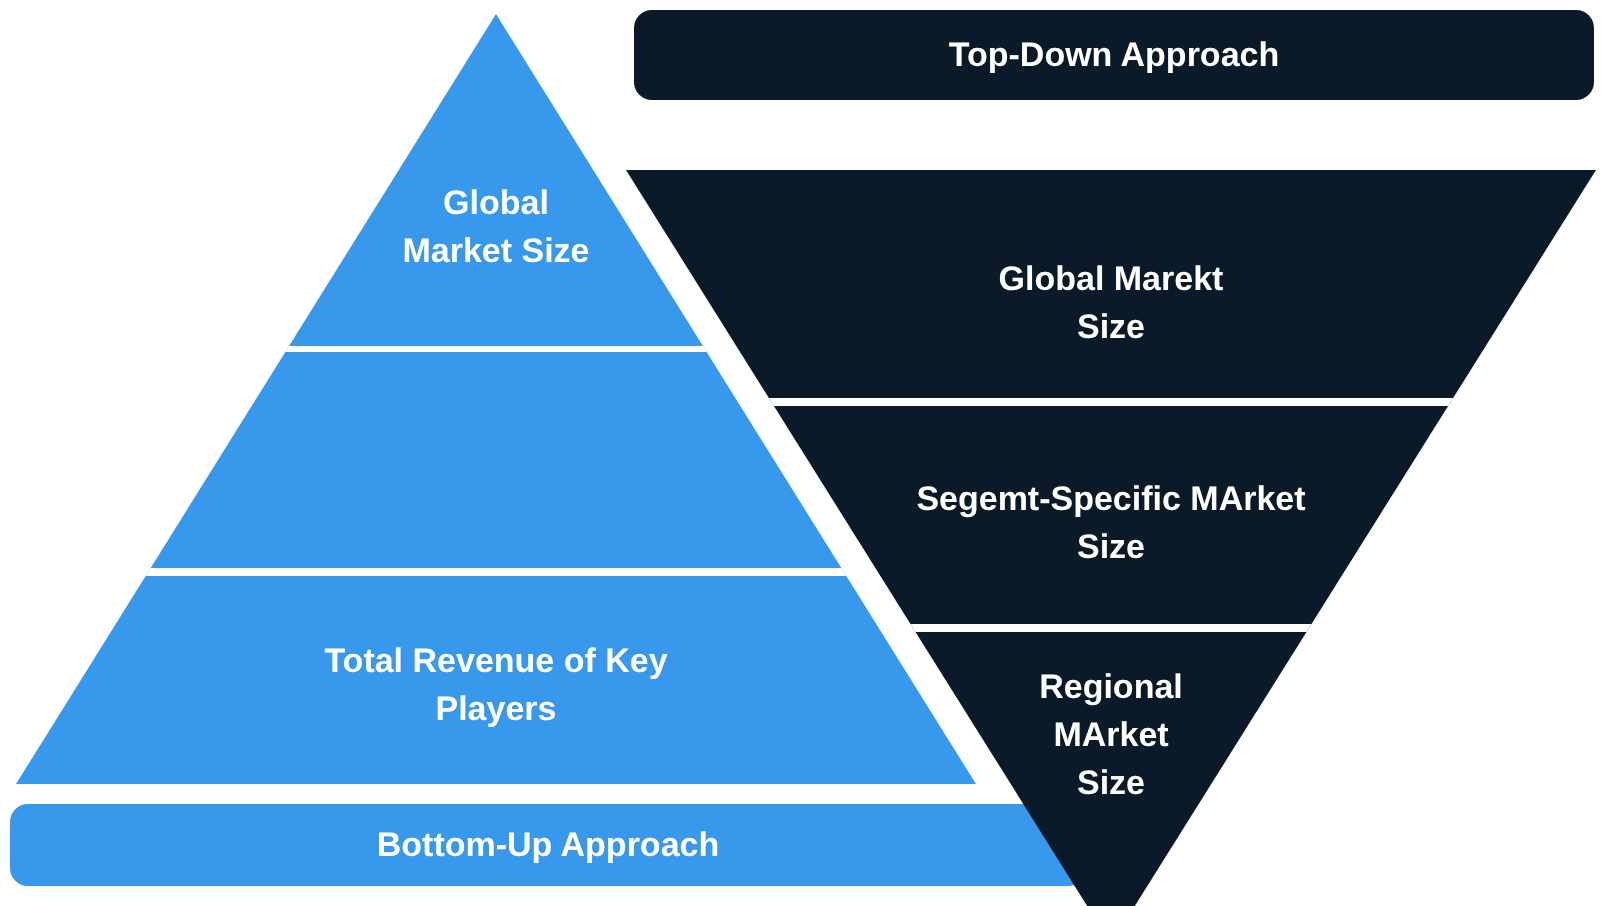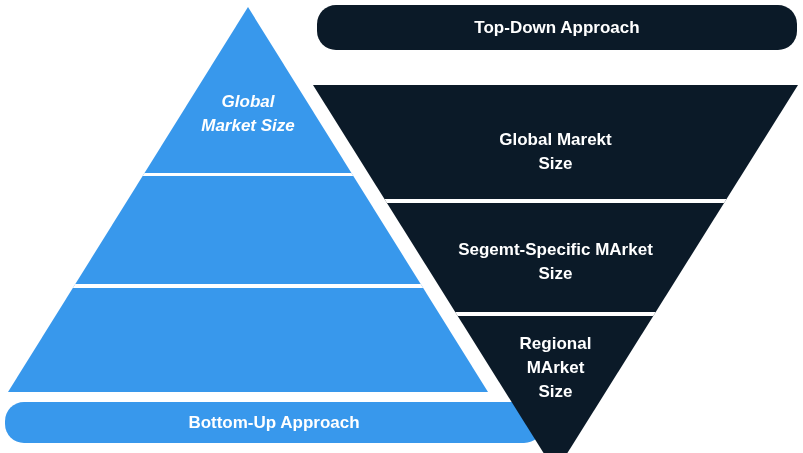--- a/index.html
+++ b/index.html
@@ -16,21 +16,20 @@
     height: 453px;
     background: var(--bg);
     overflow: hidden;
     font-family: "Liberation Sans", sans-serif;
   }
   .pyramid { position: absolute; }
   .pyramid-up {
     left: 8px; top: 7px; width: 480px; height: 385px;
     background: var(--blue);
     clip-path: polygon(50% 0, 100% 100%, 0 100%);
-    font-style: italic;
   }
   .pyramid-down {
     left: 313px; top: 58px; width: 485px; height: 387px;
     background: var(--navy);
     clip-path: polygon(0 0, 100% 0, 50% 100%);
     margin-top: 27px;
   }
   .divider {
     position: absolute; left: 0; width: 100%;
     background: var(--bg);
@@ -50,21 +49,21 @@
   }
   .pyramid-up .tier-label-1 { top: 83px; }
   .pyramid-up .tier-label-2 { top: 203px; }
   .pyramid-up .tier-label-3 { top: 312px; }
   .pyramid-down .tier-label-1 { top: 43px; }
   .pyramid-down .tier-label-2 { top: 153px; }
   .pyramid-down .tier-label-3 { top: 247px; }
   .bar {
     position: absolute;
     display: flex; align-items: center; justify-content: center;
-    border-radius: 19px;
+    border-radius: 9px;
     color: var(--text);
     font-size: 17px;
     font-weight: bold;
   }
   .bar-top-down {
     left: 317px; top: 5px; width: 480px; height: 45px;
     background: var(--navy);
   }
   .bar-bottom-up {
     left: 5px; top: 402px; width: 538px; height: 41px;
@@ -74,20 +73,22 @@
 </head>
 <body>
 
 <div class="canvas">
 
   <div class="pyramid pyramid-up">
     <div class="divider divider-1"></div>
     <div class="divider divider-2"></div>
     <div class="tier-label tier-label-1">Global
 Market Size</div>
+    <div class="tier-label tier-label-3">Total Revenue of Key
+Players</div>
   </div>
 
   <div class="bar bar-bottom-up">
     <span>Bottom-Up Approach</span>
   </div>
 
   <div class="bar bar-top-down">
     <span>Top-Down Approach</span>
   </div>
 

